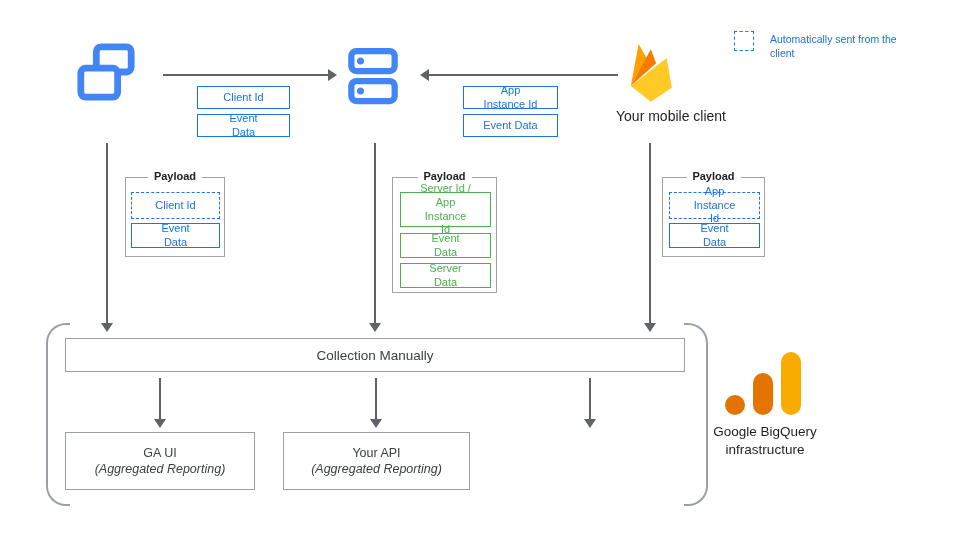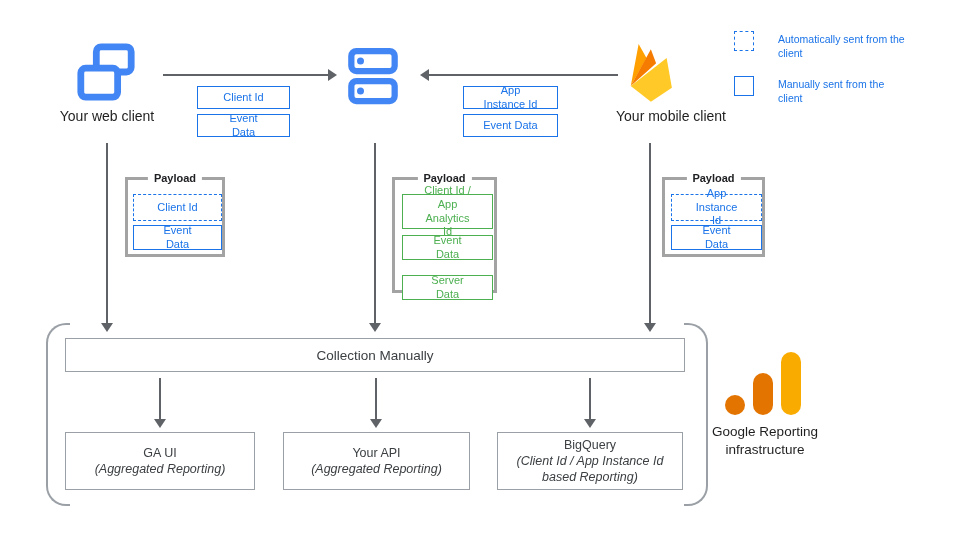--- a/index.html
+++ b/index.html
@@ -16,21 +16,21 @@
   
   .chip {
     position:absolute; background:#fff; border:1.5px solid #1a73e8; color:#1a73e8;
     font-size:11px; font-weight:500; display:flex; align-items:center; justify-content:center;
     text-align:center; line-height:1.25; padding:1px 19px;
   }
   .chip.dashed { border-style:dashed; }
   .chip.green { border-color:#4caf50; color:#4caf50; }
 
   
-  .fieldset { position:absolute; border:3px solid #a3a3a3; background:#fff; }
+  .fieldset { position:absolute; border:1px solid #a3a3a3; background:#fff; }
   .ftitle {
     position:absolute; top:-8px; left:50%; transform:translateX(-50%);
     background:#fff; padding:0 6px; font-size:11px; font-weight:bold; color:#202124; white-space:nowrap;
   }
 
   
   .arr-v { position:absolute; width:12px; }
   .arr-v .shaft { position:absolute; left:5px; top:0; bottom:8px; width:2px; background:#5f6368; }
   .arr-v .head { position:absolute; left:0; bottom:0; width:0; height:0;
                  border-left:6px solid transparent; border-right:6px solid transparent; border-top:9px solid #5f6368; }
@@ -53,21 +53,21 @@
     position:absolute; top:432px; height:58px; border:1px solid #9aa0a6; background:#fff;
     display:flex; flex-direction:column; align-items:center; justify-content:center;
     text-align:center; color:#3c4043; font-size:12.5px; line-height:1.3; padding:0 10px;
   }
   .outbox .sub { font-style:italic; }
   .bracket { position:absolute; top:323px; width:24px; height:183px; border:2px solid #9aa0a6; }
   .bracket.left  { left:46px;  border-right:none; border-radius:20px 0 0 20px; }
   .bracket.right { left:684px; border-left:none;  border-radius:0 20px 20px 0; }
 
   
-  .legend-item { position:absolute; display:flex; gap:24px; align-items:flex-start; width:210px; }
+  .legend-item { position:absolute; display:flex; gap:16px; align-items:flex-start; width:210px; }
   .swatch { width:20px; height:20px; flex:0 0 auto; background:#fff; }
   .swatch.dashed-blue { border:1.5px dashed #1a73e8; }
   .swatch.solid-blue  { border:1.5px solid #1a73e8; }
   .swatch.solid-green { border:1.5px solid #4caf50; }
   .legend-label { font-size:10.5px; font-weight:500; line-height:1.35; width:130px; margin-top:1px; }
   .legend-label.blue  { color:#1a73e8; }
   .legend-label.green { color:#4caf50; }
 
   
   .ga-logo { position:absolute; left:715px; top:350px; width:95px; height:66px; }
@@ -80,21 +80,20 @@
 </style>
 </head>
 <body>
 
 <div class="stage">
 
   <svg class="abs" style="left:75px;top:39px" width="62" height="66" viewBox="0 0 64 68">
     <rect x="22" y="8" width="36" height="26" rx="5" fill="none" stroke="#4285f4" stroke-width="7"></rect>
     <rect x="6" y="30" width="38" height="30" rx="5" fill="#ffffff" stroke="#4285f4" stroke-width="7"></rect>
   </svg>
-  <div class="nodelabel" style="left:37px;top:108px;width:140px">Your web client</div>
 
   <svg class="abs" style="left:346px;top:46px" width="54" height="60" viewBox="0 0 64 72">
     <rect x="6" y="6" width="52" height="24" rx="6" fill="none" stroke="#4285f4" stroke-width="7.5"></rect>
     <circle cx="17" cy="18" r="4.2" fill="#4285f4"></circle>
     <rect x="6" y="42" width="52" height="24" rx="6" fill="none" stroke="#4285f4" stroke-width="7.5"></rect>
     <circle cx="17" cy="54" r="4.2" fill="#4285f4"></circle>
   </svg>
 
   <svg class="abs" style="left:622px;top:38px" width="56" height="68" viewBox="0 0 64 76">
     <path d="M10 54 L19 6 L28 22 Z" fill="#ffa000"></path>
@@ -131,38 +130,34 @@
   </div>
 
   <div class="fieldset" style="left:125px;top:177px;width:100px;height:80px">
     <span class="ftitle">Payload</span>
     <div class="chip dashed" style="left:5px;top:14px;width:89px;height:27px">Client Id</div>
     <div class="chip" style="left:5px;top:45px;width:89px;height:25px">Event Data</div>
   </div>
 
   <div class="fieldset" style="left:392px;top:177px;width:105px;height:116px">
     <span class="ftitle">Payload</span>
-    <div class="chip green" style="left:7px;top:14px;width:91px;height:35px">Client Id / App Analytics Id</div>
+    <div class="chip green" style="left:7px;top:14px;width:91px;height:35px">Server Id / App Instance Id</div>
     <div class="chip green" style="left:7px;top:55px;width:91px;height:25px">Event Data</div>
-    <div class="chip green" style="left:7px;top:95px;width:91px;height:25px">Server Data</div>
+    <div class="chip green" style="left:7px;top:85px;width:91px;height:25px">Server Data</div>
   </div>
 
   <div class="fieldset" style="left:662px;top:177px;width:103px;height:80px">
     <span class="ftitle">Payload</span>
     <div class="chip dashed" style="left:6px;top:14px;width:91px;height:27px">App Instance Id</div>
     <div class="chip" style="left:6px;top:45px;width:91px;height:25px">Event Data</div>
   </div>
 
   <div class="legend-item" style="left:734px;top:31px">
     <span class="swatch dashed-blue"></span>
     <span class="legend-label blue">Automatically sent from the client</span>
-  </div>
-  <div class="legend-item" style="left:734px;top:76px">
-    <span class="swatch solid-blue"></span>
-    <span class="legend-label blue">Manually sent from the client</span>
   </div>
 
   <div class="bracket left"></div>
   <div class="bracket right"></div>
 
   <div class="endpoint">Collection Manually</div>
 
   <div class="arr-v" style="left:154px;top:378px;height:50px">
     <div class="shaft"></div>
     <div class="head"></div>
@@ -177,25 +172,21 @@
   </div>
 
   <div class="outbox" style="left:65px;width:190px">
     <div>GA UI</div>
     <div class="sub">(Aggregated Reporting)</div>
   </div>
   <div class="outbox" style="left:283px;width:187px">
     <div>Your API</div>
     <div class="sub">(Aggregated Reporting)</div>
   </div>
-  <div class="outbox" style="left:497px;width:186px">
-    <div>BigQuery</div>
-    <div class="sub">(Client Id / App Instance Id based Reporting)</div>
-  </div>
 
   <div class="ga-logo">
     <div class="ga-dot"></div>
     <div class="ga-bar mid"></div>
     <div class="ga-bar tall"></div>
   </div>
-  <div class="brand">Google Reporting infrastructure</div>
+  <div class="brand">Google BigQuery infrastructure</div>
 
 </div>
 
 </body></html>

